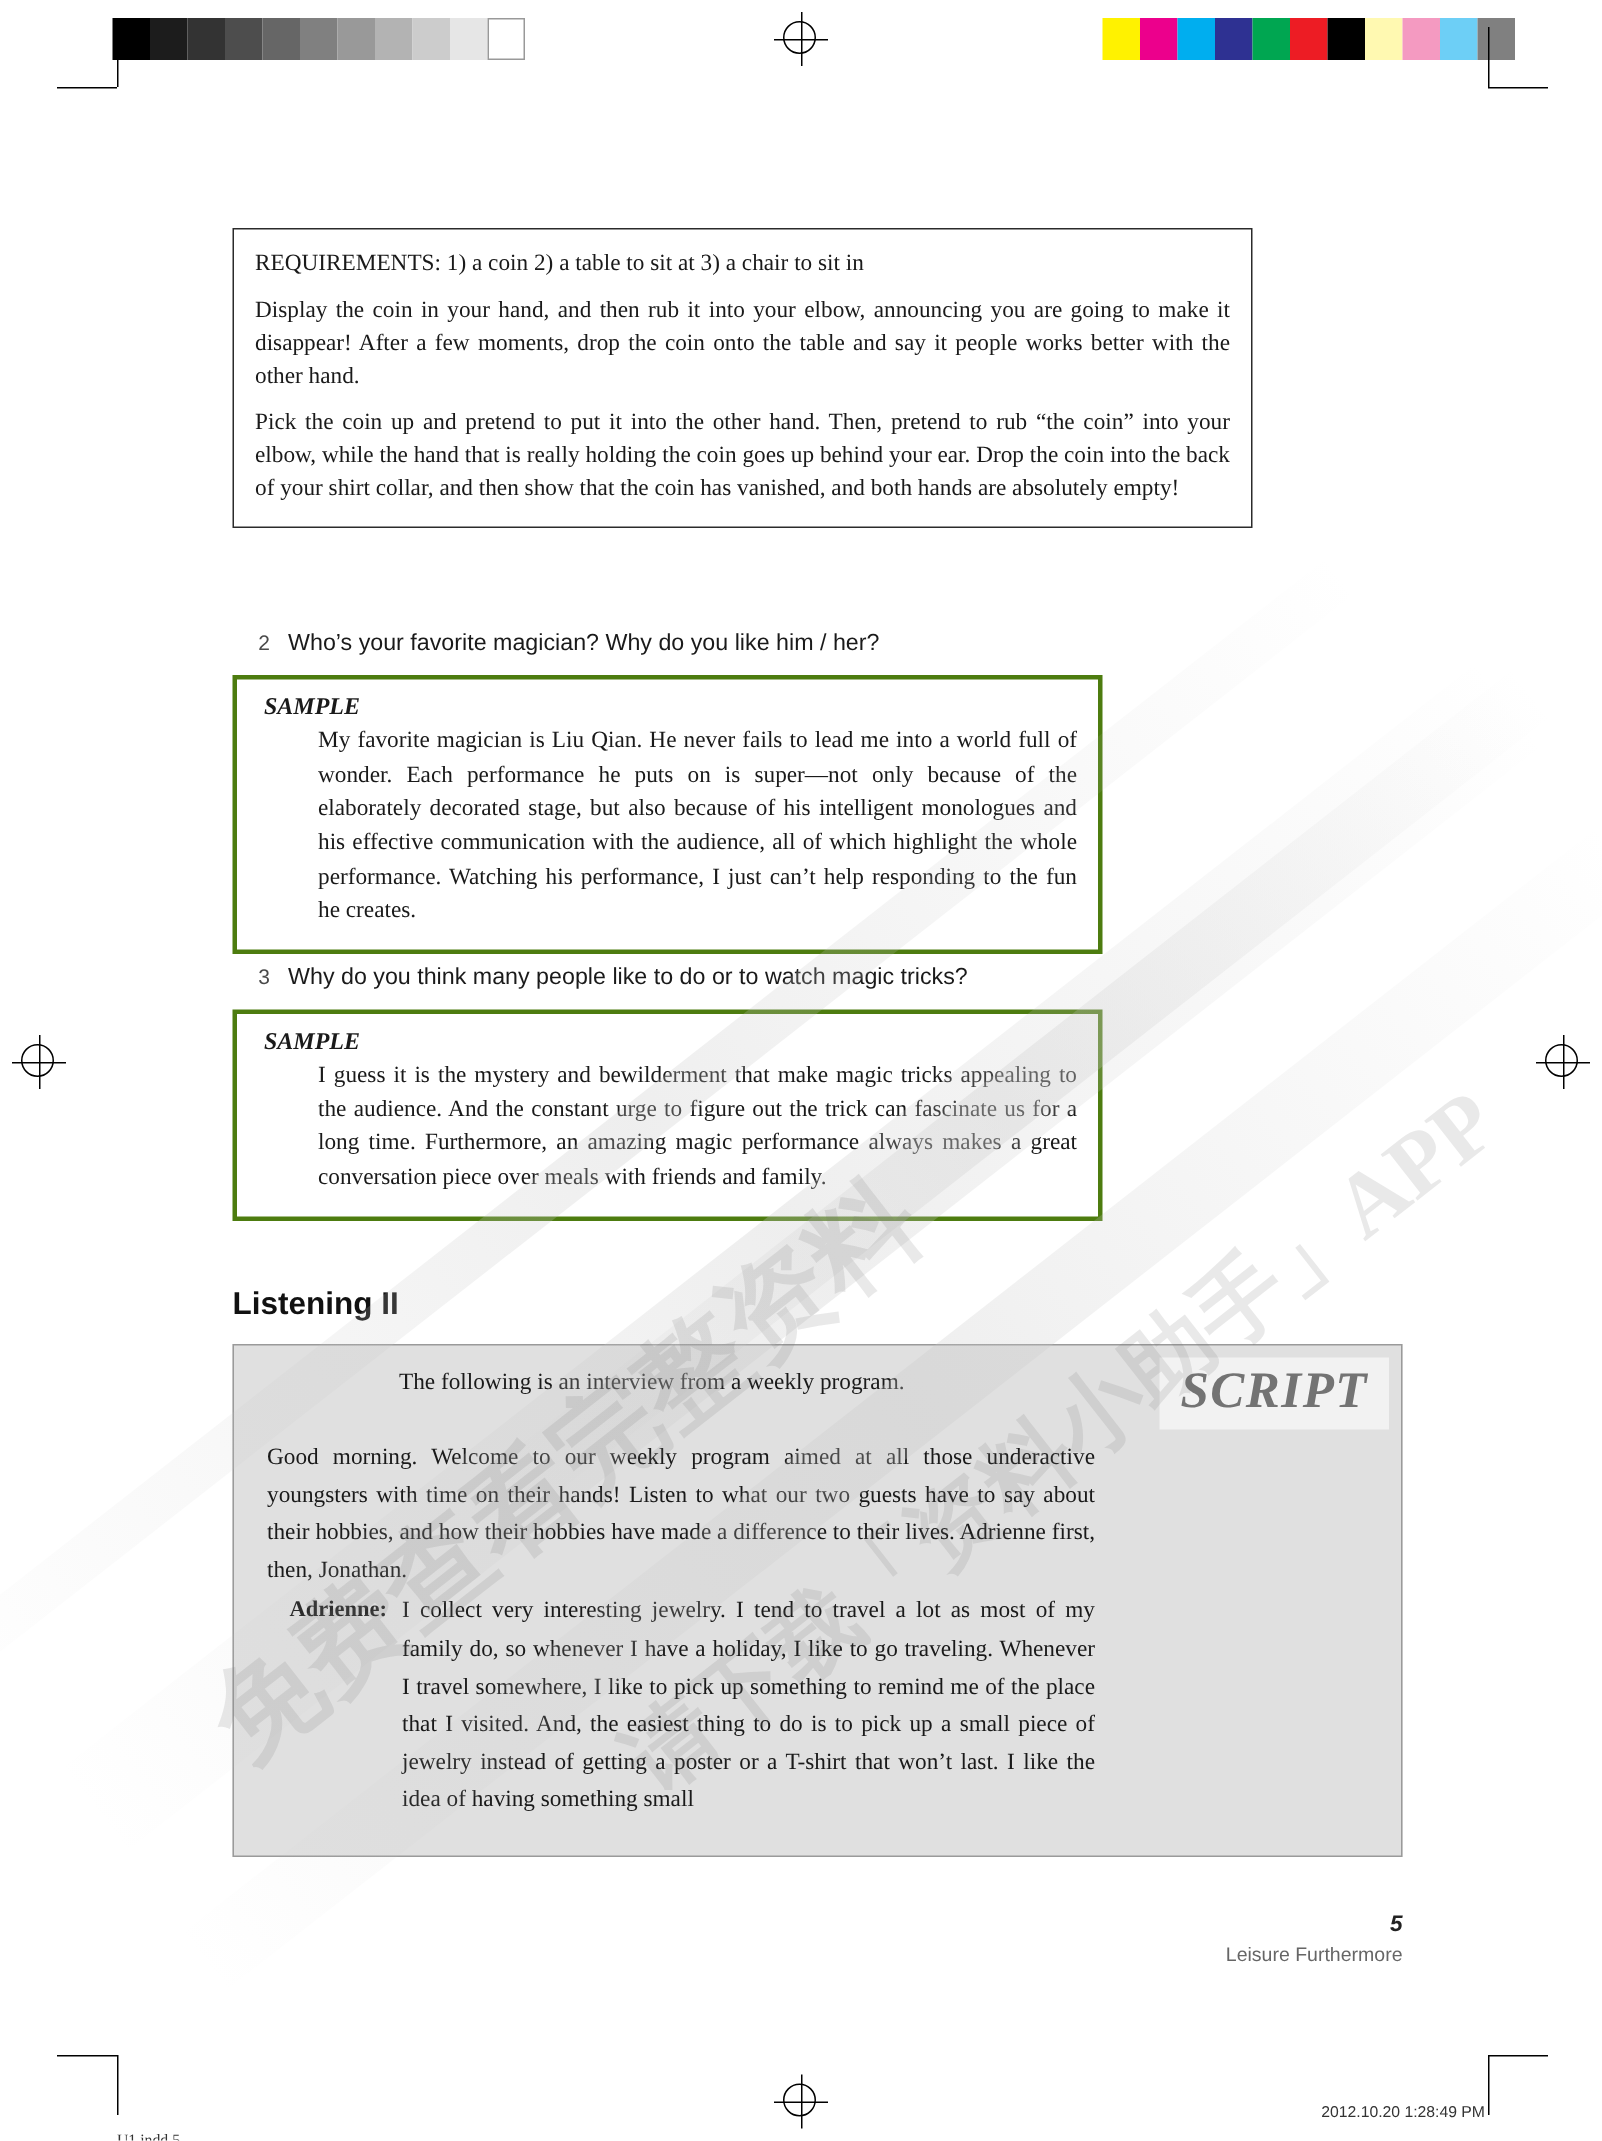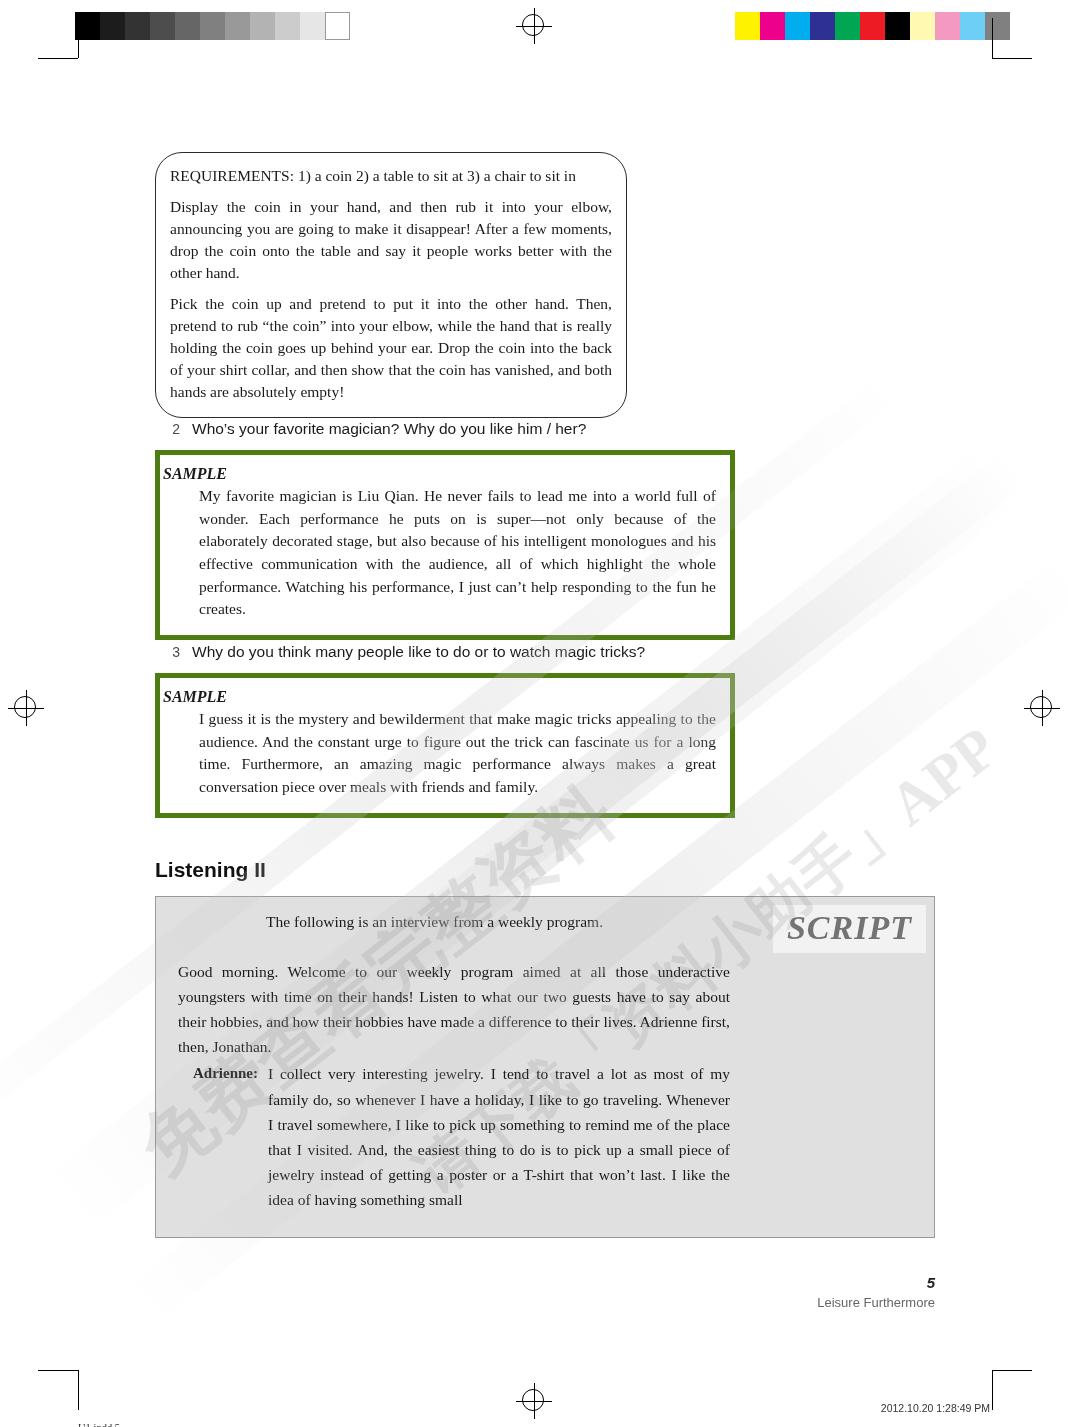--- a/index.html
+++ b/index.html
@@ -124,22 +124,21 @@
     font-size: 15.5px;
     line-height: 1.42;
     text-align: justify;
   }
   .box p:last-child { margin-bottom: 0; }
 
   .req-box {
     position: absolute;
     left: 0;
     top: 152px;
-    width: 472px;
-    border-radius: 27px;
+    width: 680px;
   }
 
   .question {
     position: absolute;
     width: 600px;
     font-family: "Liberation Sans", sans-serif;
     font-size: 15.5px;
     color: #1a1a1a;
   }
   .question .qnum {
@@ -151,23 +150,23 @@
     margin-right: 12px;
   }
 
   .q2 { left: -5px; top: 420px; }
   .q3 { left: -5px; top: 643px; }
 
   .sample-box {
     position: absolute;
     left: 0;
     width: 580px;
-    border: 5px solid #4d7c0f;
+    border: 3px solid #4d7c0f;
     box-sizing: border-box;
-    padding: 10px 14px 14px 3px;
+    padding: 10px 14px 14px 18px;
   }
   .sample-label {
     font-family: "Liberation Serif", serif;
     font-style: italic;
     font-weight: bold;
     font-size: 16px;
     margin-bottom: 2px;
   }
   .sample-body {
     margin-left: 36px;

